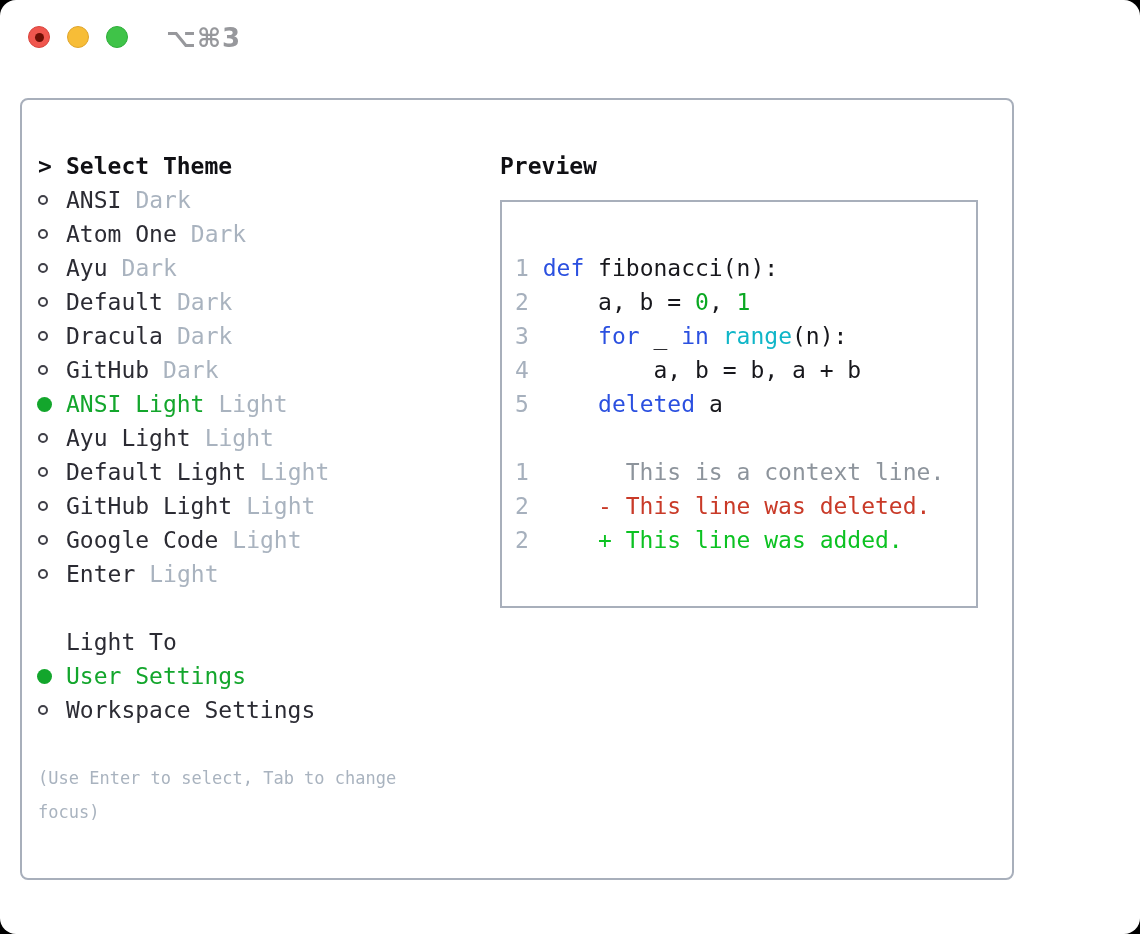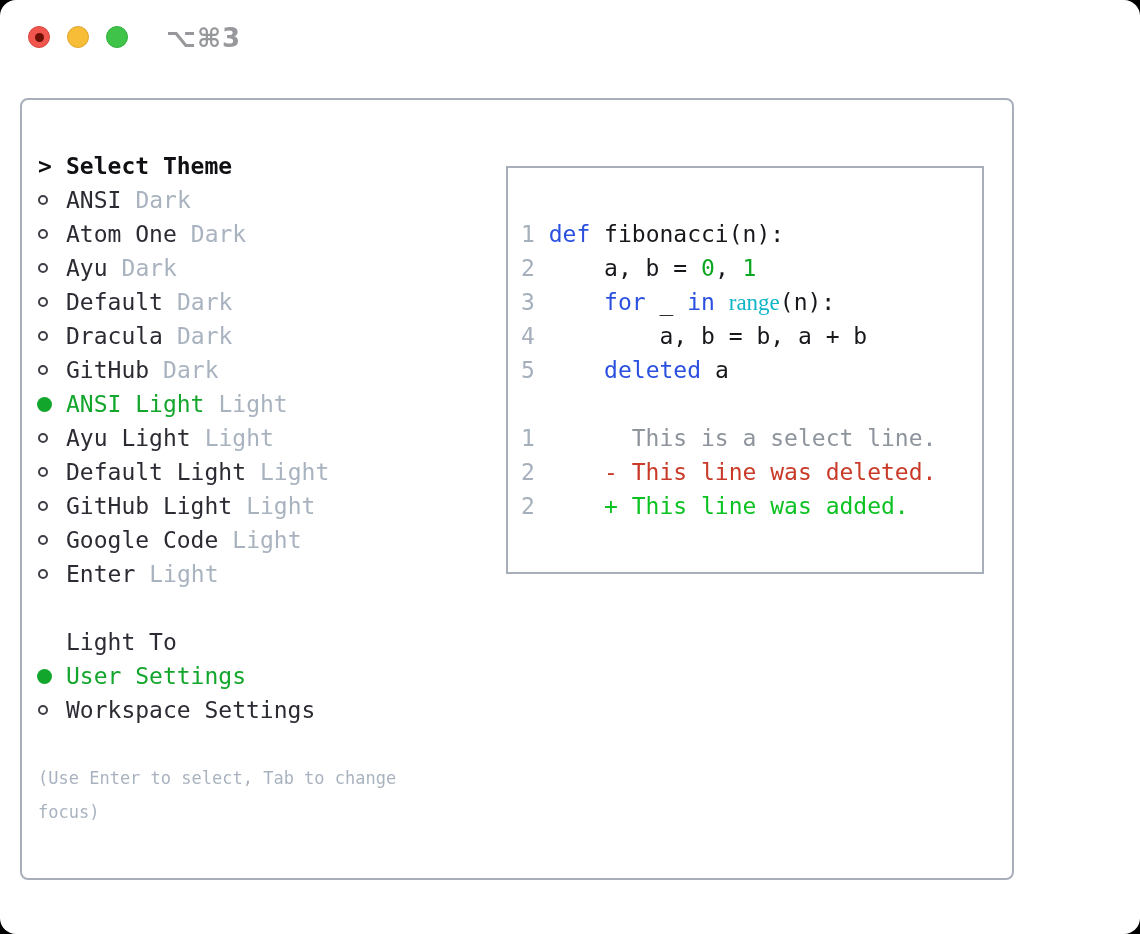--- a/index.html
+++ b/index.html
@@ -44,29 +44,29 @@
   .list-header { font-weight:bold; color:#101014; }
   .tname.selected { color:var(--accent-green); }
   .tbadge { color:var(--muted-gray); margin-left:14px; }
   .spacer { height:34px; }
   .hint { width:420px; color:var(--muted-gray); line-height:34px; font-size:17px; }
 
   
   .preview-col { position:absolute; left:478px; top:49px; width:506px; }
   .preview-title { height:34px; line-height:34px; font-size:23px; font-weight:bold; color:#101014; }
   .preview-box {
-    margin-left:6px; margin-top:17px; width:478px; height:408px;
+    margin-top:17px; width:478px; height:408px;
     border:2px solid var(--border-gray); background:#fff;
     padding:49px 0 4px 13px; overflow:hidden;
   }
   .pline { height:34px; line-height:34px; font-size:23px; white-space:pre; }
   .lineno { display:inline-block; width:1ch; color:var(--lineno-gray); }
   .seg-plain   { color:#17171c; }
   .seg-kw      { color:var(--keyword-blue); }
-  .seg-builtin { color:var(--builtin-cyan);font-family:Liberation Serif, serif; }
+  .seg-builtin { color:var(--builtin-cyan); }
   .seg-num     { color:var(--number-green); }
   .seg-ctx     { color:var(--context-gray); }
   .seg-del     { color:var(--deleted-red);text-align:center; }
   .seg-add     { color:var(--added-green); }
 </style>
 </head>
 <body>
 
 <div class="window">
 
@@ -115,27 +115,28 @@
           <div class="row"><span class="marker"><span class="dot-filled"></span></span><span class="tname selected">User Settings</span></div>
           <div class="row"><span class="marker"><span class="dot-open"></span></span><span class="tname">Workspace Settings</span></div>
         </div>
 
       <div class="spacer"></div>
 
       <div class="hint">(Use Enter to select, Tab to change focus)</div>
     </div>
 
     <div class="preview-col">
+      <div class="preview-title">Preview</div>
       <div class="preview-box" id="preview-box">
           <div class="pline"><span class="lineno">1</span><span class="seg-plain"> </span><span class="seg-kw">def</span><span class="seg-plain"> fibonacci(n):</span></div>
           <div class="pline"><span class="lineno">2</span><span class="seg-plain">     a, b = </span><span class="seg-num">0</span><span class="seg-plain">, </span><span class="seg-num">1</span></div>
           <div class="pline"><span class="lineno">3</span><span class="seg-plain">     </span><span class="seg-kw">for</span><span class="seg-plain"> _ </span><span class="seg-kw">in</span><span class="seg-plain"> </span><span class="seg-builtin">range</span><span class="seg-plain">(n):</span></div>
           <div class="pline"><span class="lineno">4</span><span class="seg-plain">         a, b = b, a + b</span></div>
           <div class="pline"><span class="lineno">5</span><span class="seg-plain">     </span><span class="seg-kw">deleted</span><span class="seg-plain"> a</span></div>
           <div class="pline"><span class="lineno"></span></div>
-          <div class="pline"><span class="lineno">1</span><span class="seg-ctx">       This is a select line.</span></div>
+          <div class="pline"><span class="lineno">1</span><span class="seg-ctx">       This is a context line.</span></div>
           <div class="pline"><span class="lineno">2</span><span class="seg-del">     - This line was deleted.</span></div>
           <div class="pline"><span class="lineno">2</span><span class="seg-add">     + This line was added.</span></div>
         </div>
     </div>
 
   </div>
 </div>
 
 </body></html>

